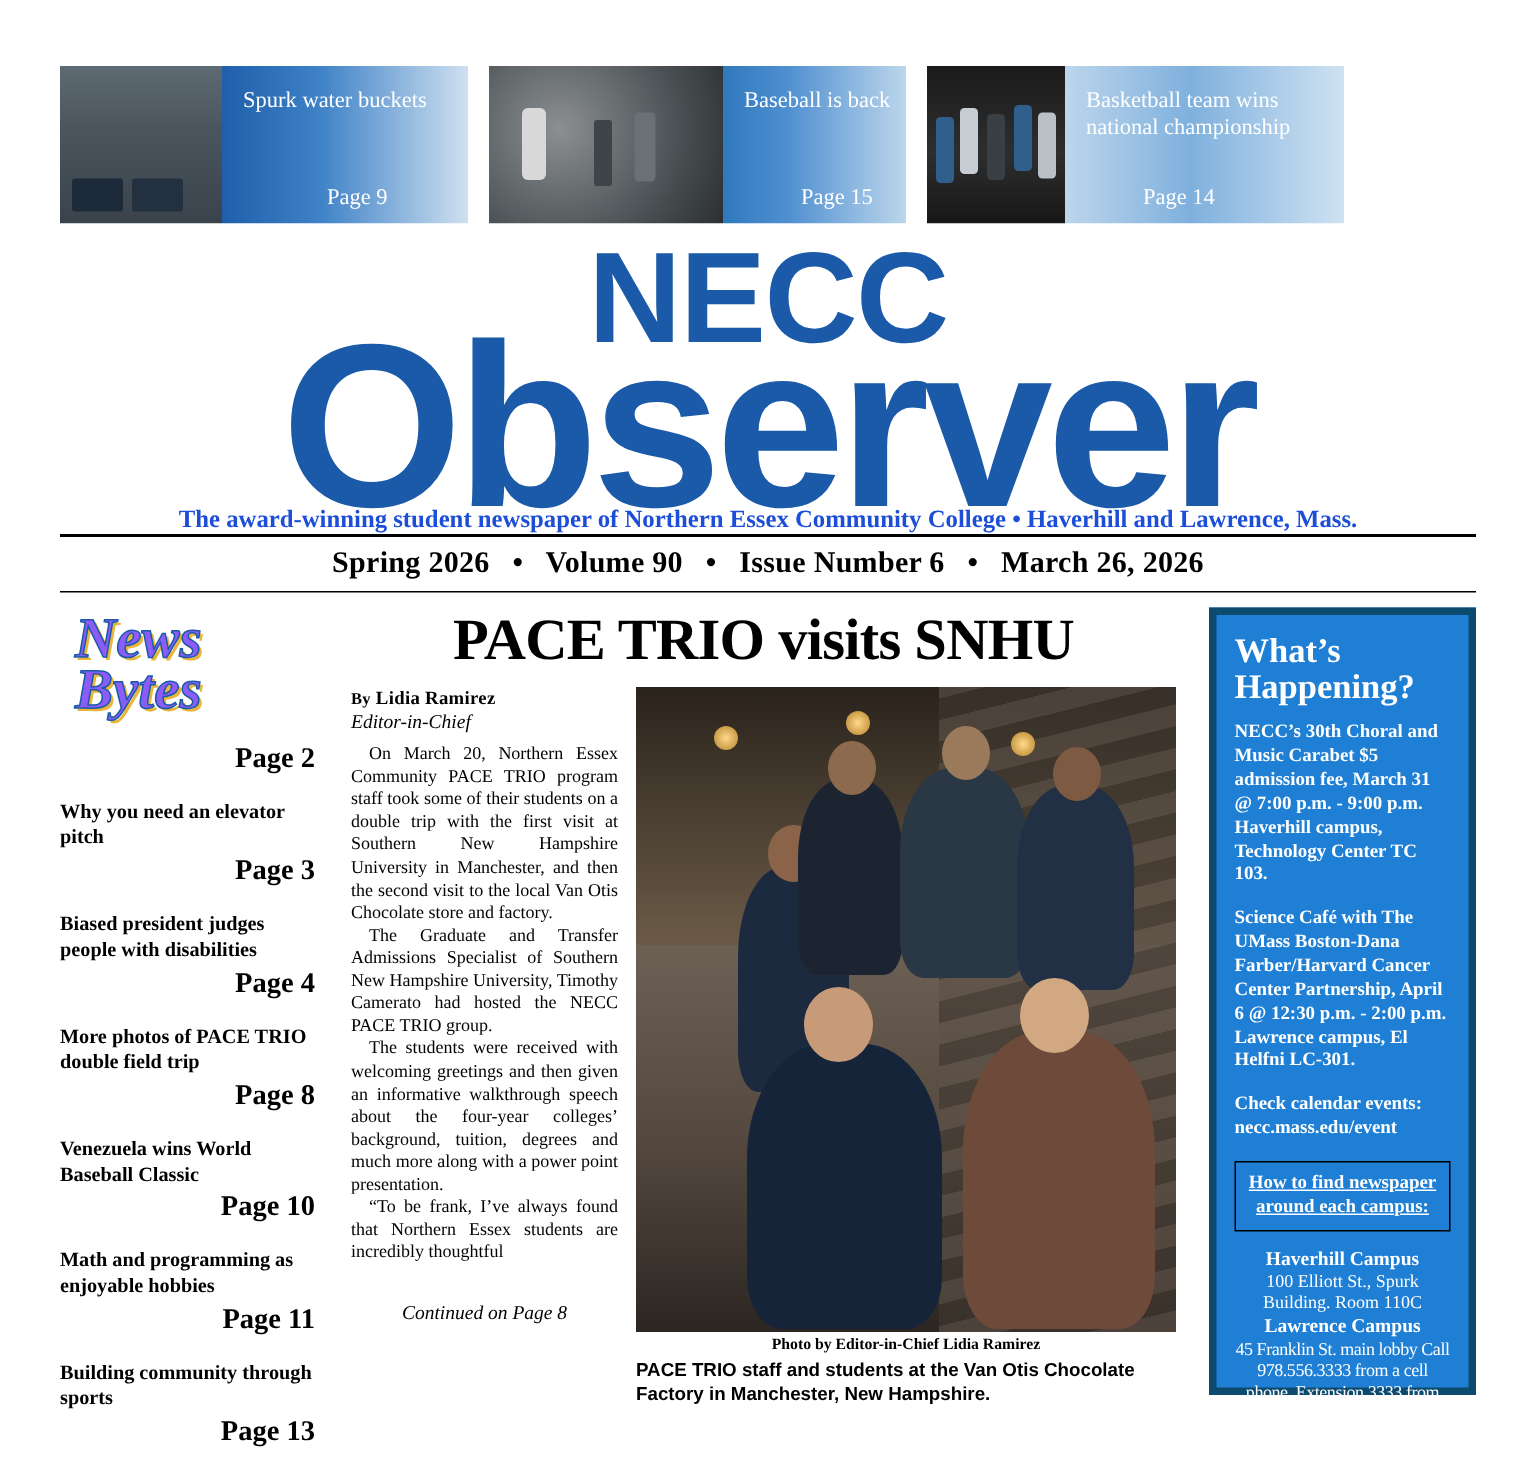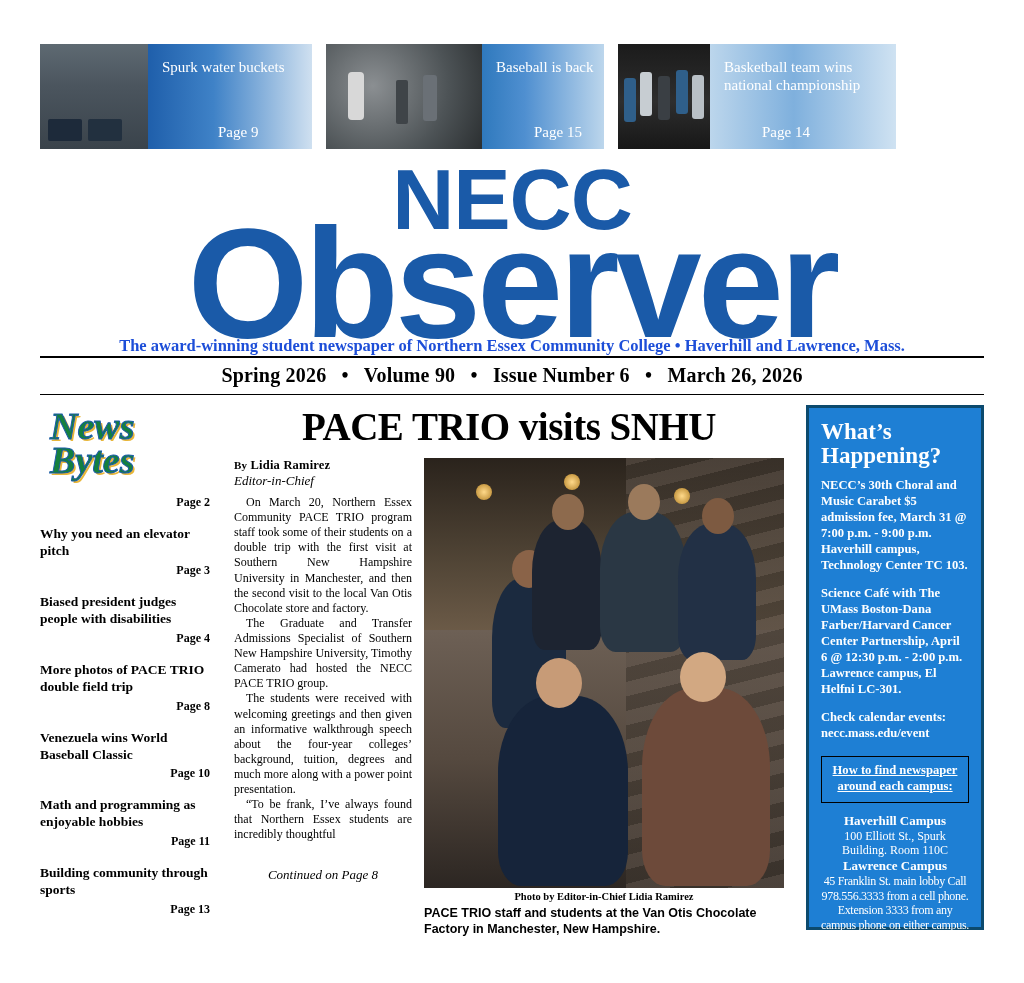--- a/index.html
+++ b/index.html
@@ -160,36 +160,36 @@
   .col-mid { flex: 1; padding: 0 10px 0 14px; }
   .col-right { width: 190px; flex: 0 0 190px; padding-left: 12px; }
 
   
   .newsbytes-logo {
     font-family: "Liberation Serif", serif;
     font-weight: bold;
     font-style: italic;
     font-size: 38px;
     line-height: .9;
-    color: #15803d;
+    color: #8b5cf6;
     -webkit-text-stroke: 1px #1a5aa8;
     text-shadow: 2px 2px 0 #e8b63a;
     margin: 4px 0 18px 10px;
   }
   .nb-item { margin-bottom: 16px; }
   .nb-title {
     font-family: "Liberation Serif", serif;
     font-weight: bold;
     font-size: 13.5px;
     line-height: 1.25;
   }
   .nb-page {
     font-family: "Liberation Serif", serif;
     font-weight: bold;
-    font-size: 12px;
+    font-size: 19px;
     text-align: right;
     margin-top: 3px;
   }
 
   
   .headline {
     text-align: center;
     font-family: "Liberation Serif", serif;
     font-weight: bold;
     font-size: 39px;
@@ -274,21 +274,21 @@
     font-family: "Liberation Sans", sans-serif;
     font-weight: bold;
     font-size: 12.5px;
     line-height: 1.3;
     padding-top: 3px;
   }
 
   
   .happening {
     background: #1e7fd4;
-    border: 3px solid #0c4a6e;
+    border: 5px solid #0c4a6e;
     padding: 12px 12px 14px 12px;
     height: 525px;
     position: relative;
   }
   .happening h2 {
     margin: 0 0 10px 0;
     font-family: "Liberation Serif", serif;
     font-weight: bold;
     font-size: 23px;
     line-height: 1.05;

